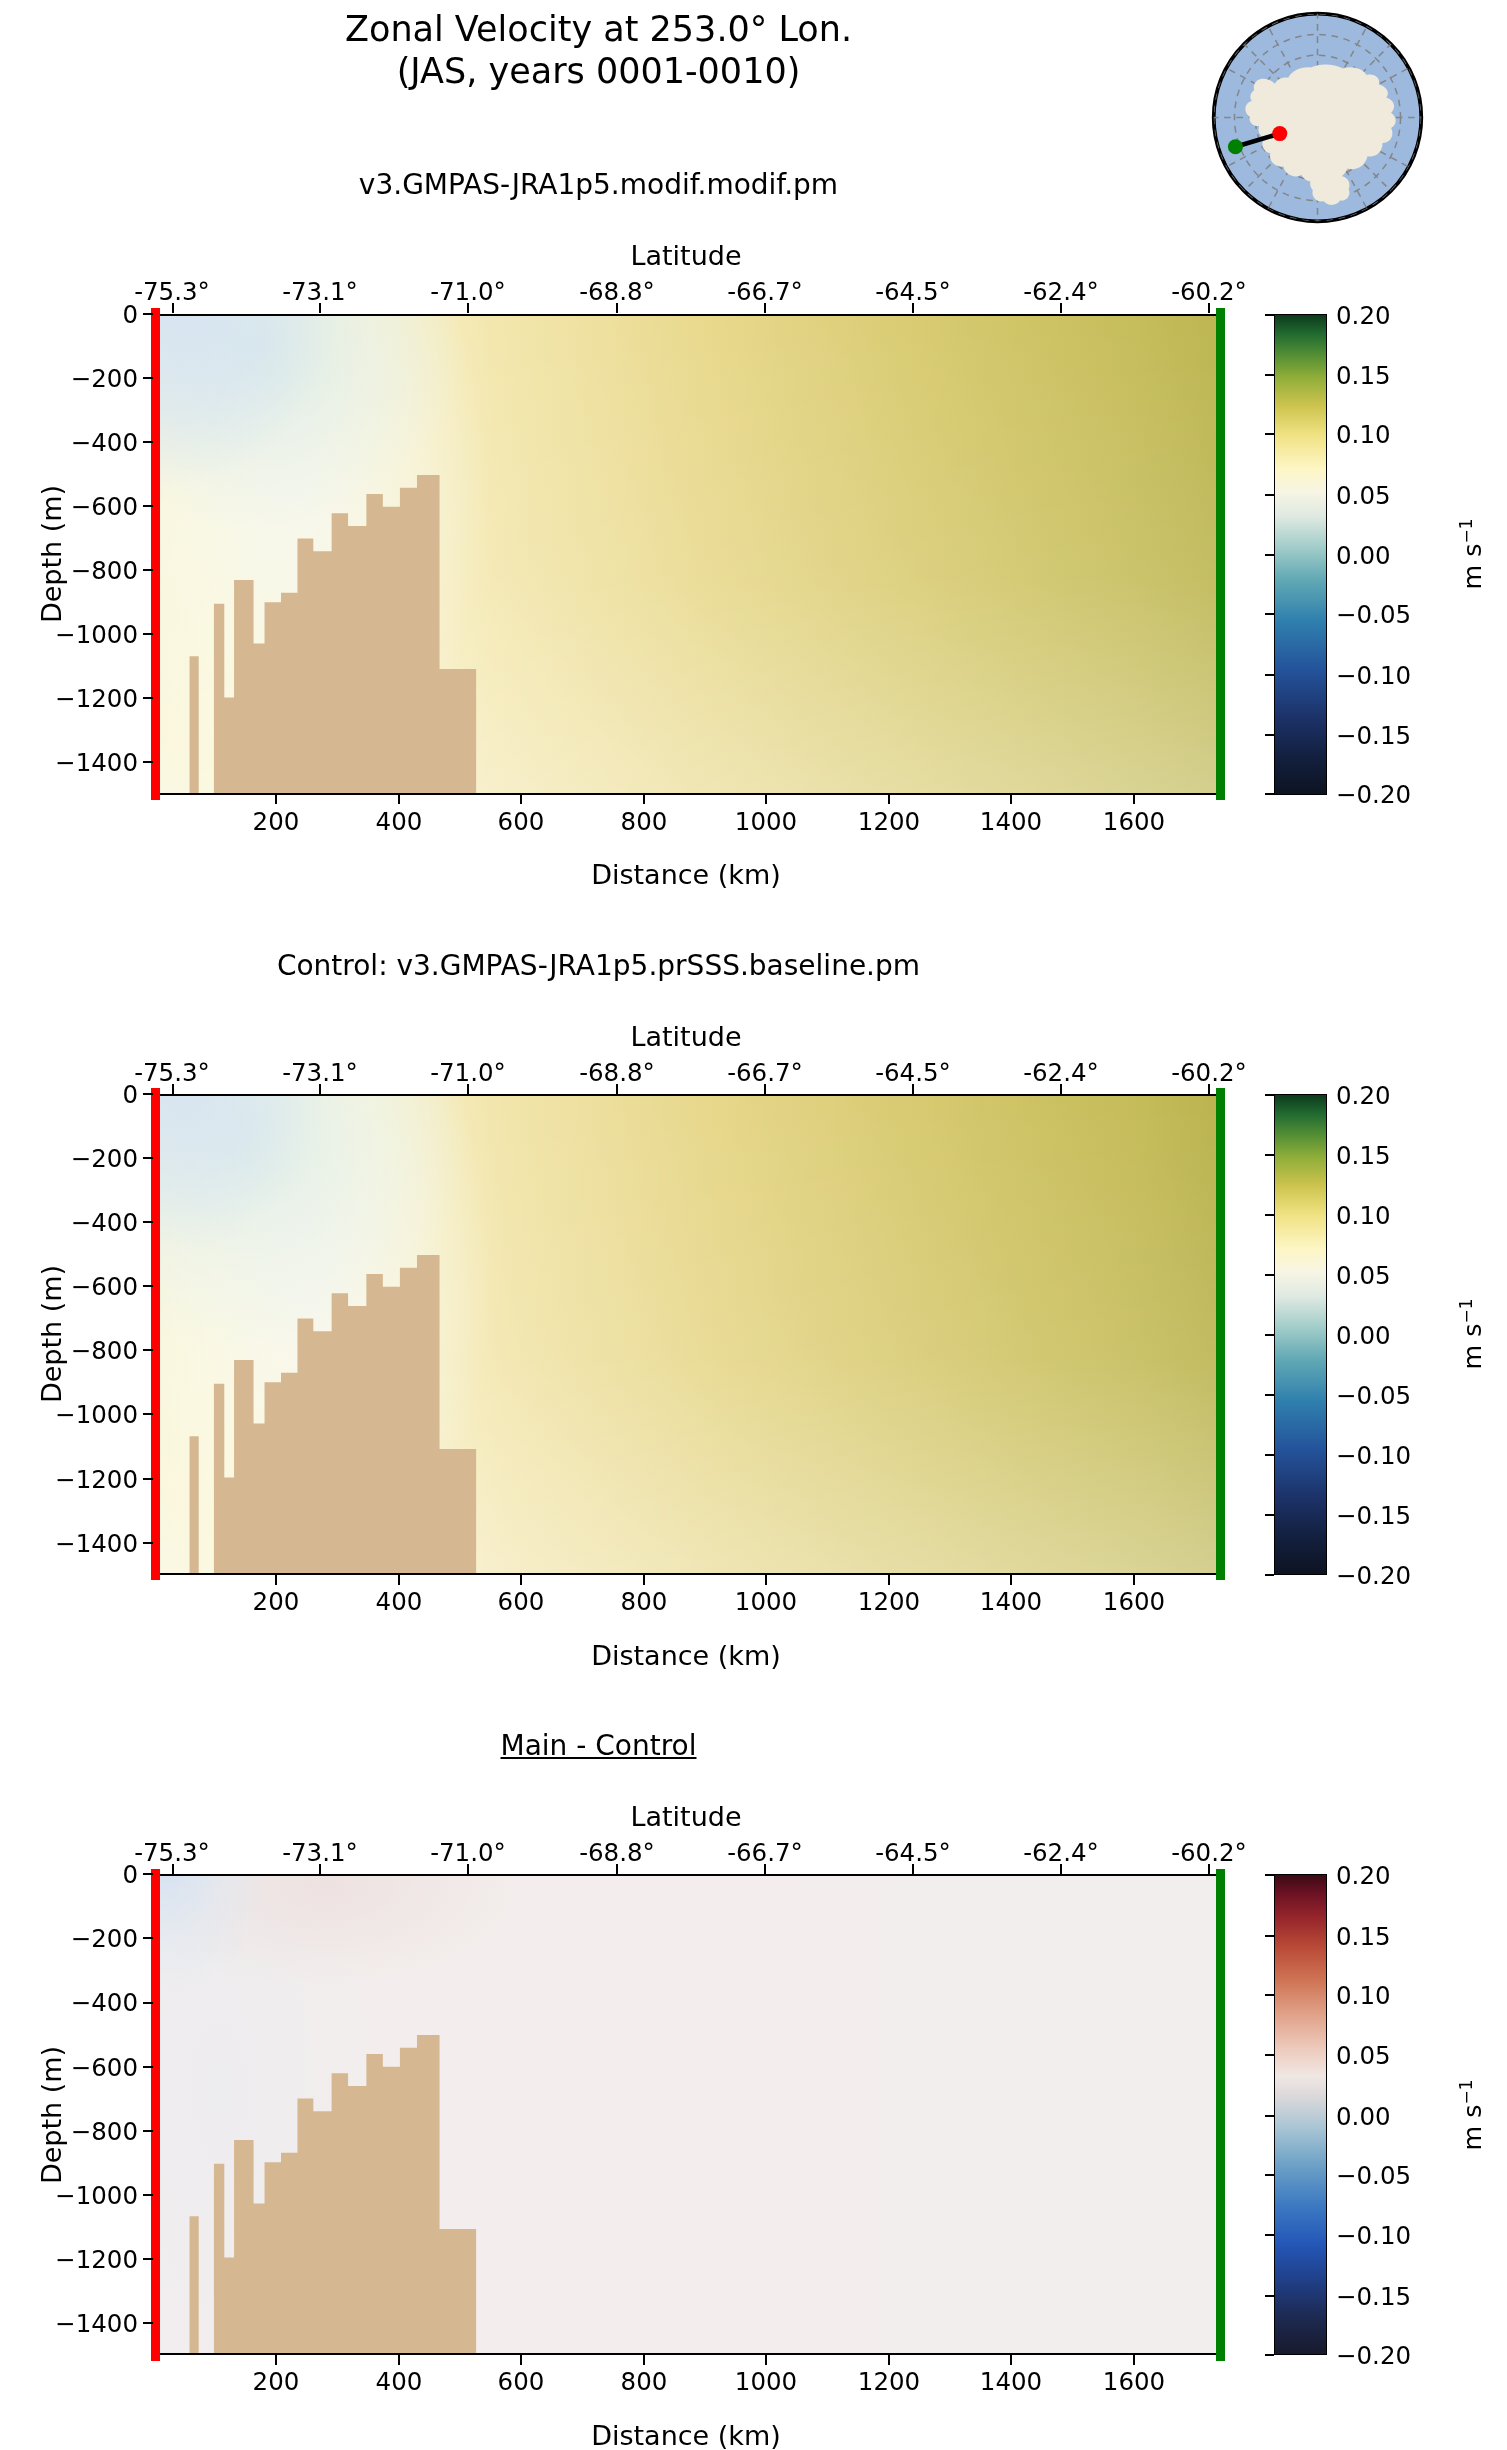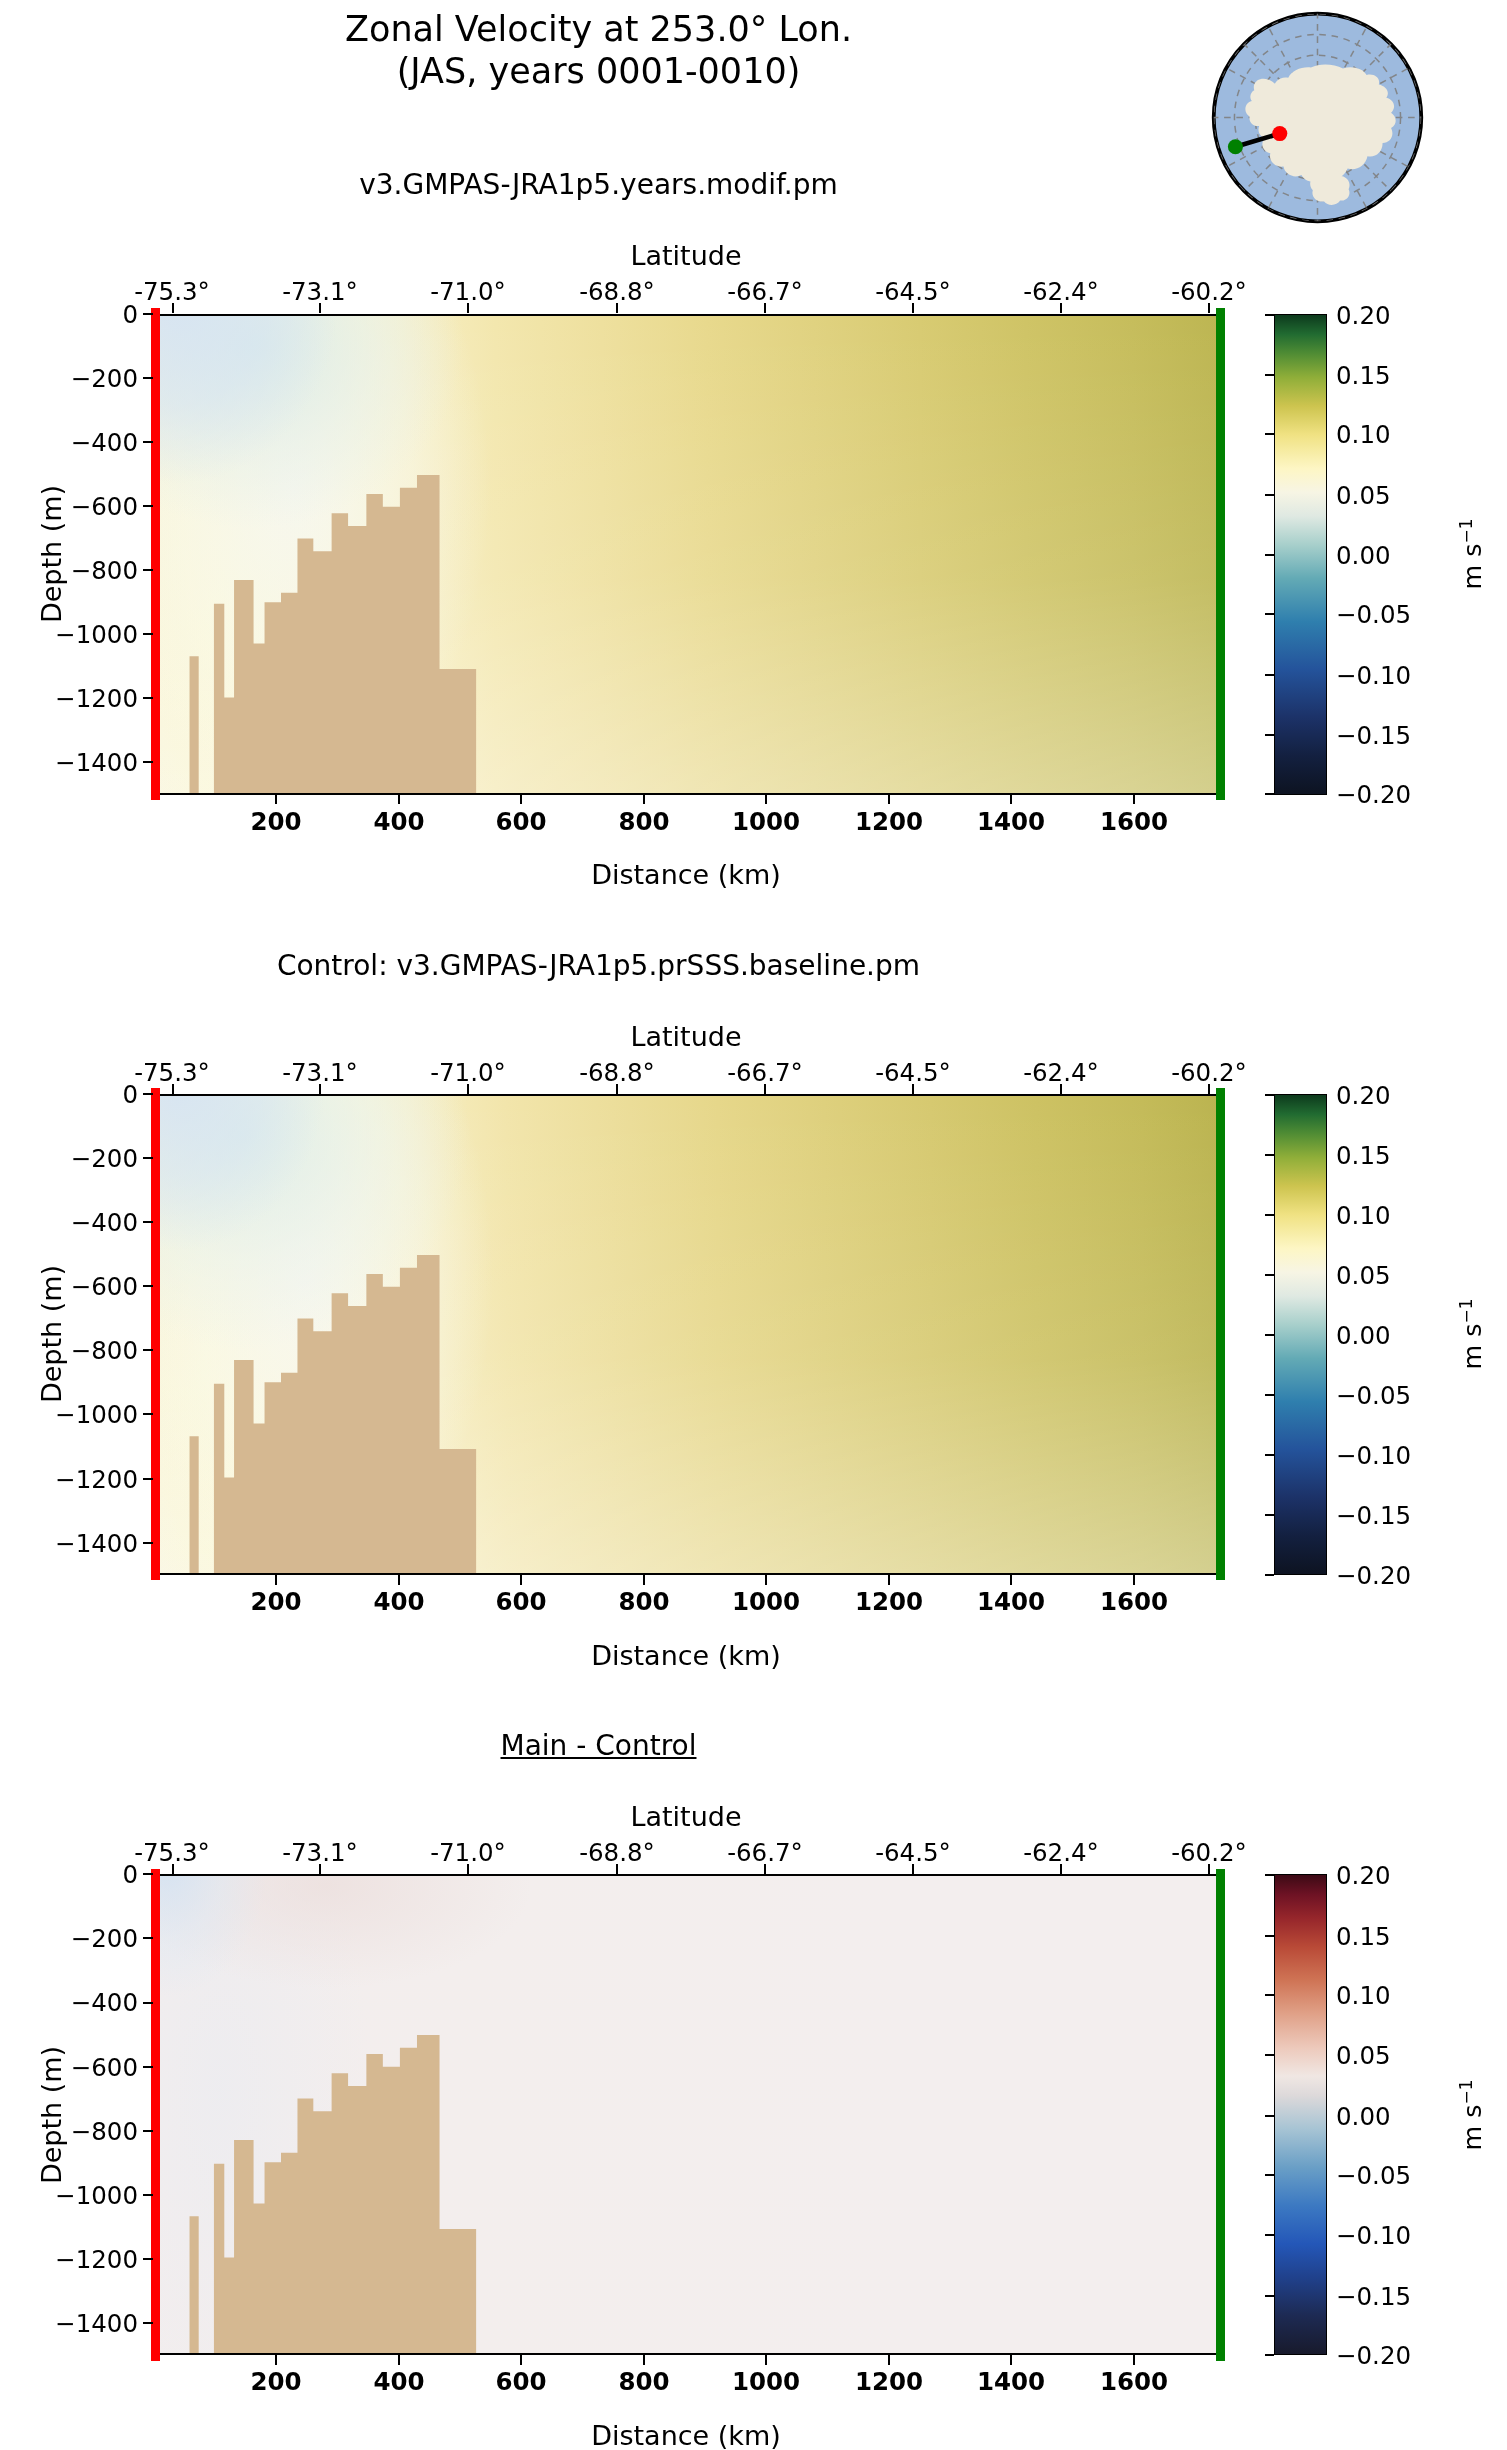--- a/index.html
+++ b/index.html
@@ -65,21 +65,21 @@
   .edge-red{background:#ff0000;}
   .edge-green{background:#008000;}
 
   
   .tick{position:absolute;background:#000;}
   .tick-x-top{width:1.9px;height:10.4px;}
   .tick-x-bot{width:1.9px;height:10.4px;}
   .tick-y{height:1.9px;width:10.4px;}
   .ticklabel{position:absolute;font-size:24.5px;color:#000;white-space:nowrap;}
   .tl-top{transform:translate(-50%,-100%);}
-  .tl-bot{transform:translate(-50%,0);font-weight:bold;}
+  .tl-bot{transform:translate(-50%,0);}
   .tl-y{transform:translate(-100%,-50%);}
 
   .axlabel{position:absolute;font-size:27px;color:#000;white-space:nowrap;}
   .axlabel.center{transform:translate(-50%,0);}
   .axlabel.vert{transform-origin:0 0;transform:rotate(-90deg) translate(-50%,0);}
 
   
   .cbar{position:absolute;box-sizing:border-box;border:1.9px solid #000;}
   .cbar-delta{
     background:linear-gradient(to top,
@@ -164,21 +164,21 @@
           C 151 197, 146 204, 139 203 C 135 209, 126 209, 122 204
           C 114 205, 108 199, 110 192 C 105 187, 107 178, 114 176
           C 115 171, 117 169, 120 168 Z"></path>
       </g>
       <line x1="28" y1="146" x2="75" y2="132" stroke="#000" stroke-width="5" stroke-linecap="round"></line>
       <circle cx="28" cy="146" r="8" fill="#008000"></circle>
       <circle cx="75" cy="132" r="8" fill="#ff0000"></circle>
     </svg>
   </div>
 
-  <div class="panel-title" style="left:0;top:168px;width:1197px;">v3.GMPAS-JRA1p5.years.modif.pm</div>
+  <div class="panel-title" style="left:0;top:168px;width:1197px;">v3.GMPAS-JRA1p5.modif.modif.pm</div>
 
   <div class="axlabel center" style="left:686px;top:240px;">Latitude</div>
 
   <div class="ticklabel tl-top" style="left:172px;top:306px;">-75.3°</div>
   <div class="ticklabel tl-top" style="left:320px;top:306px;">-73.1°</div>
   <div class="ticklabel tl-top" style="left:468px;top:306px;">-71.0°</div>
   <div class="ticklabel tl-top" style="left:617px;top:306px;">-68.8°</div>
   <div class="ticklabel tl-top" style="left:765px;top:306px;">-66.7°</div>
   <div class="ticklabel tl-top" style="left:913px;top:306px;">-64.5°</div>
   <div class="ticklabel tl-top" style="left:1061px;top:306px;">-62.4°</div>

